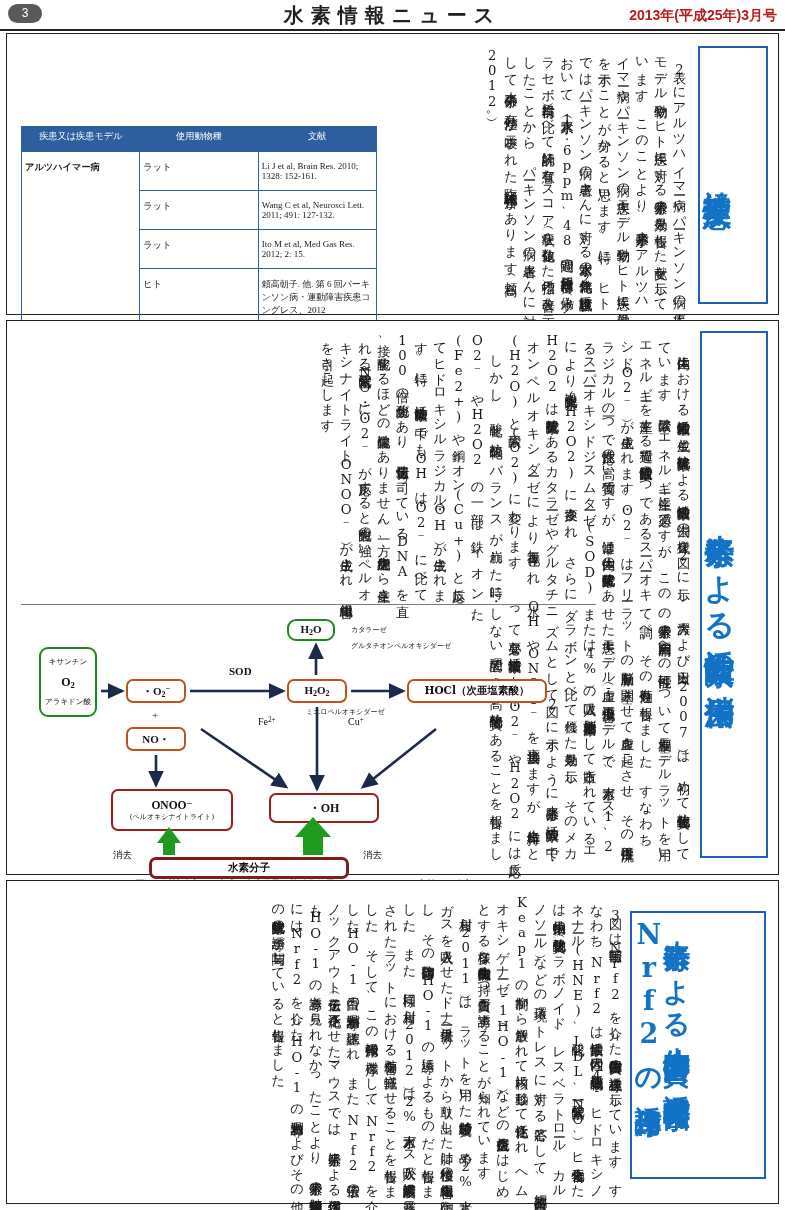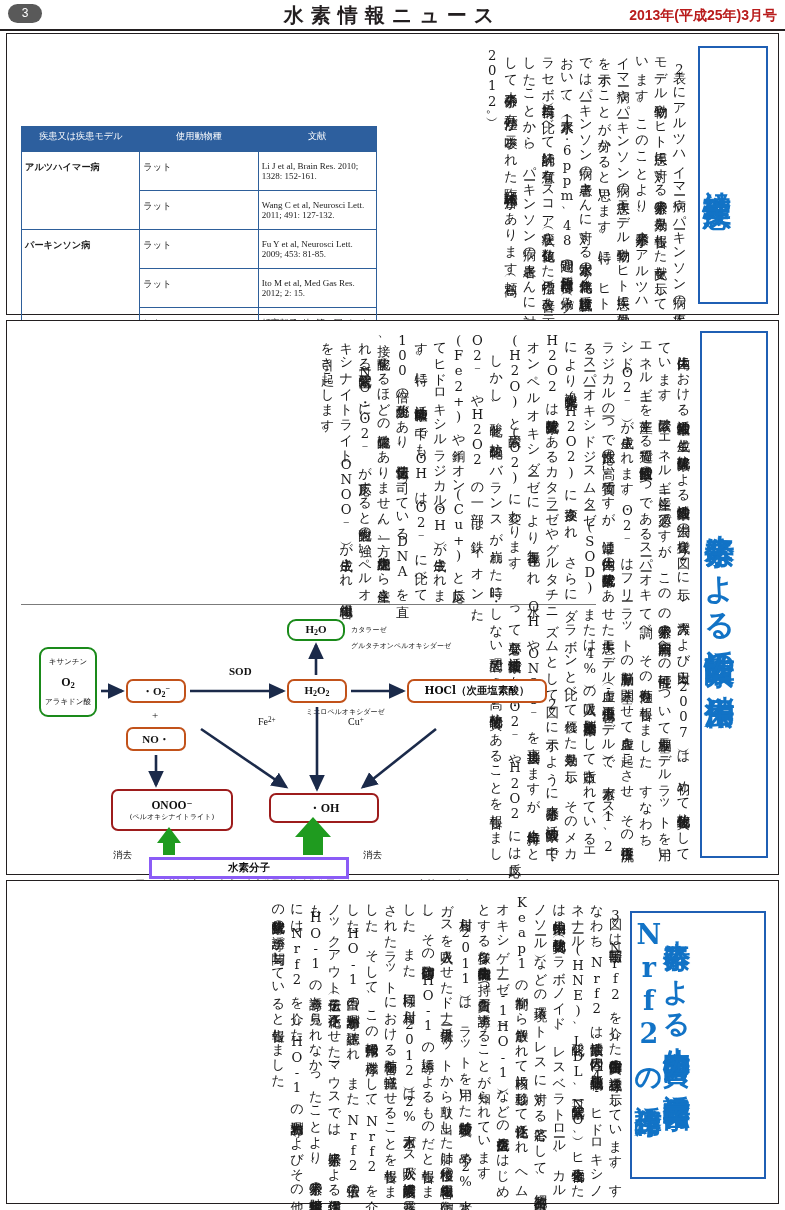--- a/index.html
+++ b/index.html
@@ -145,21 +145,21 @@
   .node{
     position:absolute;box-sizing:border-box;background:#ffffff;
     display:flex;flex-direction:column;align-items:center;justify-content:center;
     font-family:"Liberation Serif","DejaVu Serif",serif;
     color:#111;text-align:center;
   }
   .node .jpn{font-family:"DejaVu Serif",serif;}
   .n-green{border:2.6px solid #1a8a1a;border-radius:9px;}
   .n-orange{border:2.2px solid #c2521a;border-radius:7px;}
   .n-dred{border:2.6px solid #9d1c1c;border-radius:7px;}
-  .n-blue{border:3px solid #8b5cf6;border-radius:0;}
+  .n-blue{border:3px solid #7f1d1d;border-radius:7px;}
   .dlabel{
     position:absolute;font-family:"Liberation Serif","DejaVu Serif",serif;
     color:#111;white-space:nowrap;
   }
   .dlabel.jp{font-family:Liberation Sans, sans-serif;}
   .sub{font-size:0.72em;vertical-align:-0.22em;}
   .sup{font-size:0.72em;vertical-align:0.45em;}
 </style>
 </head>
 <body>
@@ -195,25 +195,20 @@
           <td class="c1">アルツハイマー病</td>
           <td class="c2">ラット</td>
           <td>Li J et al, Brain Res. 2010; 1328: 152-161.</td>
         </tr>
         <tr>
           <td class="c1 nb"></td>
           <td class="c2">ラット</td>
           <td>Wang C et al, Neurosci Lett. 2011; 491: 127-132.</td>
         </tr>
         <tr>
-          <td class="c1">パーキンソン病</td>
-          <td class="c2">ラット</td>
-          <td>Fu Y et al, Neurosci Lett. 2009; 453: 81-85.</td>
-        </tr>
-        <tr>
           <td class="c1 nb"></td>
           <td class="c2">ラット</td>
           <td>Ito M et al, Med Gas Res. 2012; 2: 15.</td>
         </tr>
         <tr>
           <td class="c1 nb"></td>
           <td class="c2">ヒト</td>
           <td>頼高朝子. 他. 第 6 回パーキンソン病・運動障害疾患コングレス、2012</td>
         </tr>
       </tbody>
@@ -255,21 +250,21 @@
     <div class="node n-orange" style="left:105px;top:110px;width:60px;height:24px;font-size:11px;font-weight:bold;">
       <span>NO・</span>
     </div>
 
     <div class="dlabel" style="left:208px;top:48px;font-size:11px;font-weight:bold;">SOD</div>
 
     <div class="node n-orange" style="left:266px;top:62px;width:60px;height:24px;font-size:11px;font-weight:bold;">
       <span>H<span class="sub">2</span>O<span class="sub">2</span></span>
     </div>
 
-    <div class="node n-green" style="left:266px;top:2px;width:58px;height:22px;font-size:11px;font-weight:bold;align-items:center;">
+    <div class="node n-green" style="left:266px;top:2px;width:48px;height:22px;font-size:11px;font-weight:bold;align-items:center;">
       <span>H<span class="sub">2</span>O</span>
     </div>
 
     <div class="dlabel jp" style="left:330px;top:8px;font-size:7px;">カタラーゼ</div>
     <div class="dlabel jp" style="left:330px;top:24px;font-size:7px;">グルタチオンペルオキシダーゼ</div>
     <div class="dlabel jp" style="left:285px;top:90px;font-size:7px;">ミエロペルオキシダーゼ</div>
 
     <div class="node n-orange" style="left:386px;top:62px;width:140px;height:24px;font-size:10.5px;font-weight:bold;">
       <span class="jpn">HOCl（次亜塩素酸）</span>
     </div>

